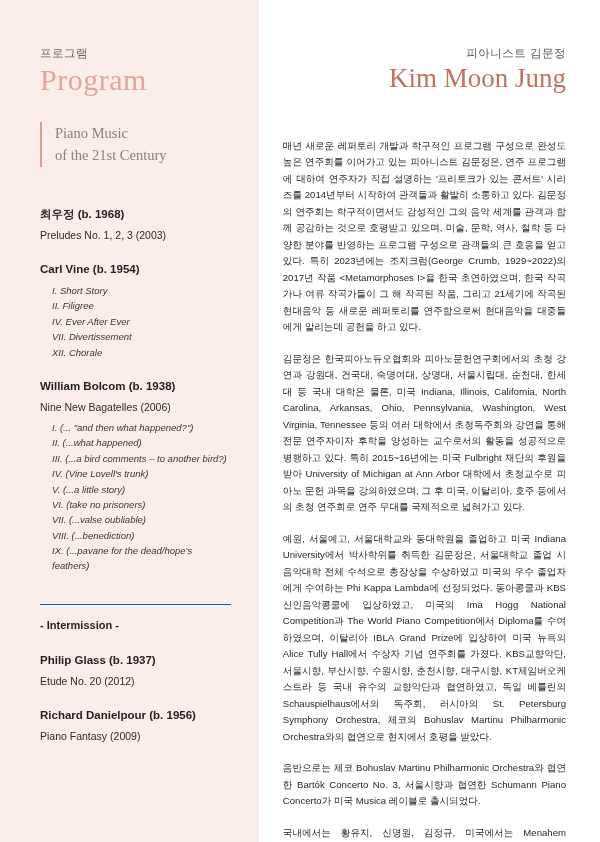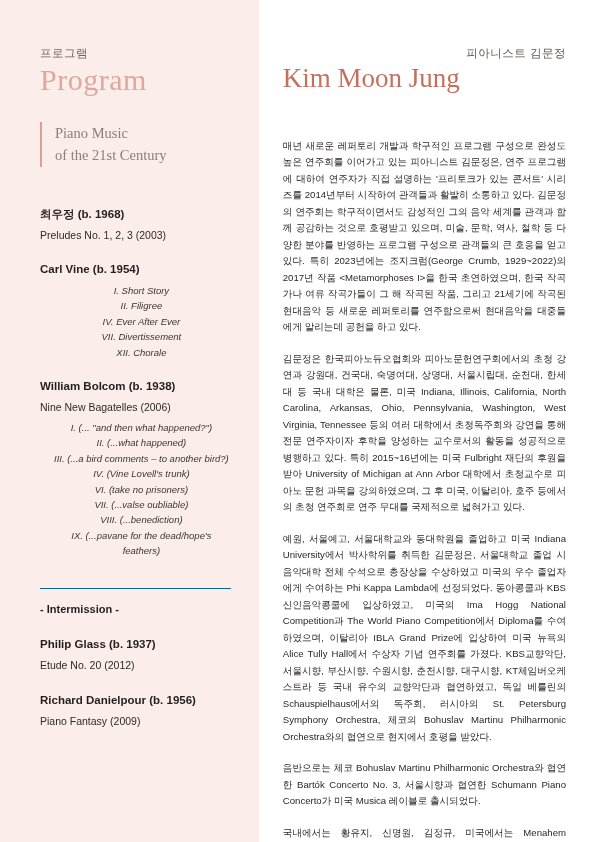--- a/index.html
+++ b/index.html
@@ -73,21 +73,20 @@
   .comp-work {
     font-size: 10.5px;
     color: #2d2a28;
     margin: 0 0 4px 0;
     line-height: 1.45;
   }
   .movements {
     list-style: none;
     margin: 5px 0 0 0;
     padding: 0;
-    text-align: center;
   }
   .movements li {
     font-size: 9.5px;
     font-style: italic;
     color: #3a3633;
     line-height: 1.62;
     padding-left: 12px;
   }
   .intermission {
     font-size: 11px;
@@ -107,20 +106,21 @@
     font-size: 11.5px;
     color: #5d5551;
     text-align: right;
     margin: 0 0 3px 0;
     letter-spacing: 0.5px;
   }
   .artist-en {
     font-family: "Liberation Serif", serif;
     font-size: 27px;
     color: #c4705f;
+    text-align: right;
     margin: 0 0 44px 0;
     line-height: 1.1;
   }
   .bio-p {
     font-size: 9.6px;
     line-height: 1.72;
     color: #2b2726;
     text-align: justify;
     margin: 0 0 15px 0;
   }
@@ -160,20 +160,21 @@
     </div>
 
     <div class="comp-block">
       <div class="comp-name">William Bolcom (b. 1938)</div>
       <div class="comp-work">Nine New Bagatelles (2006)</div>
       <ul class="movements">
         <li>I. (... "and then what happened?")</li>
         <li>II. (...what happened)</li>
         <li>III. (...a bird comments – to another bird?)</li>
         <li>IV. (Vine Lovell's trunk)</li>
+        <li>V. (...a little story)</li>
         <li>VI. (take no prisoners)</li>
         <li>VII. (...valse oubliable)</li>
         <li>VIII. (...benediction)</li>
         <li>IX. (...pavane for the dead/hope's feathers)</li>
       </ul>
     </div>
 
     <div class="intermission">- Intermission -</div>
 
     <div class="comp-block">

